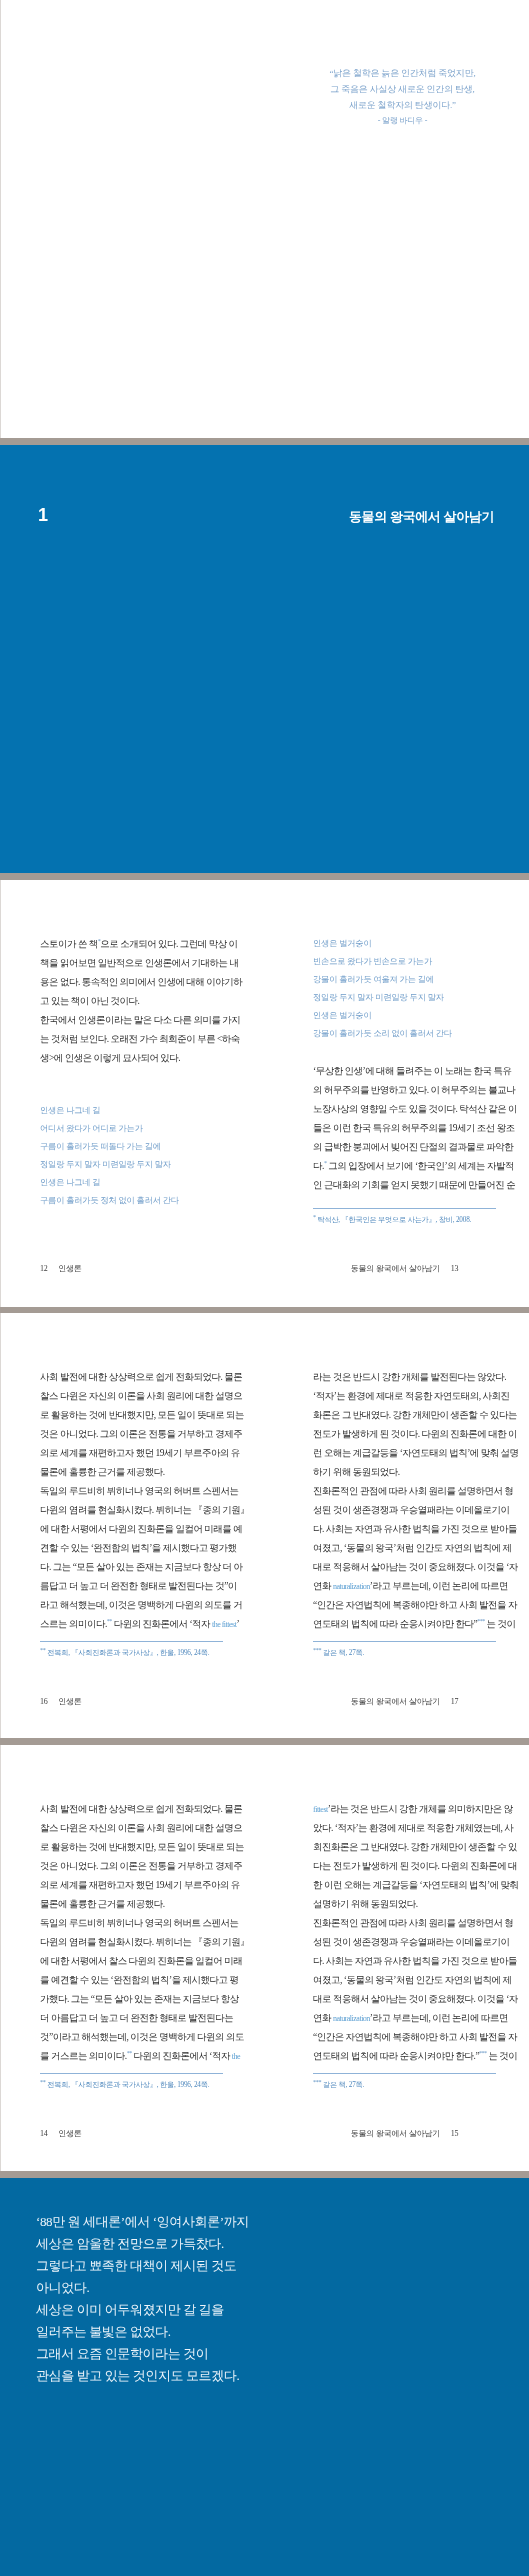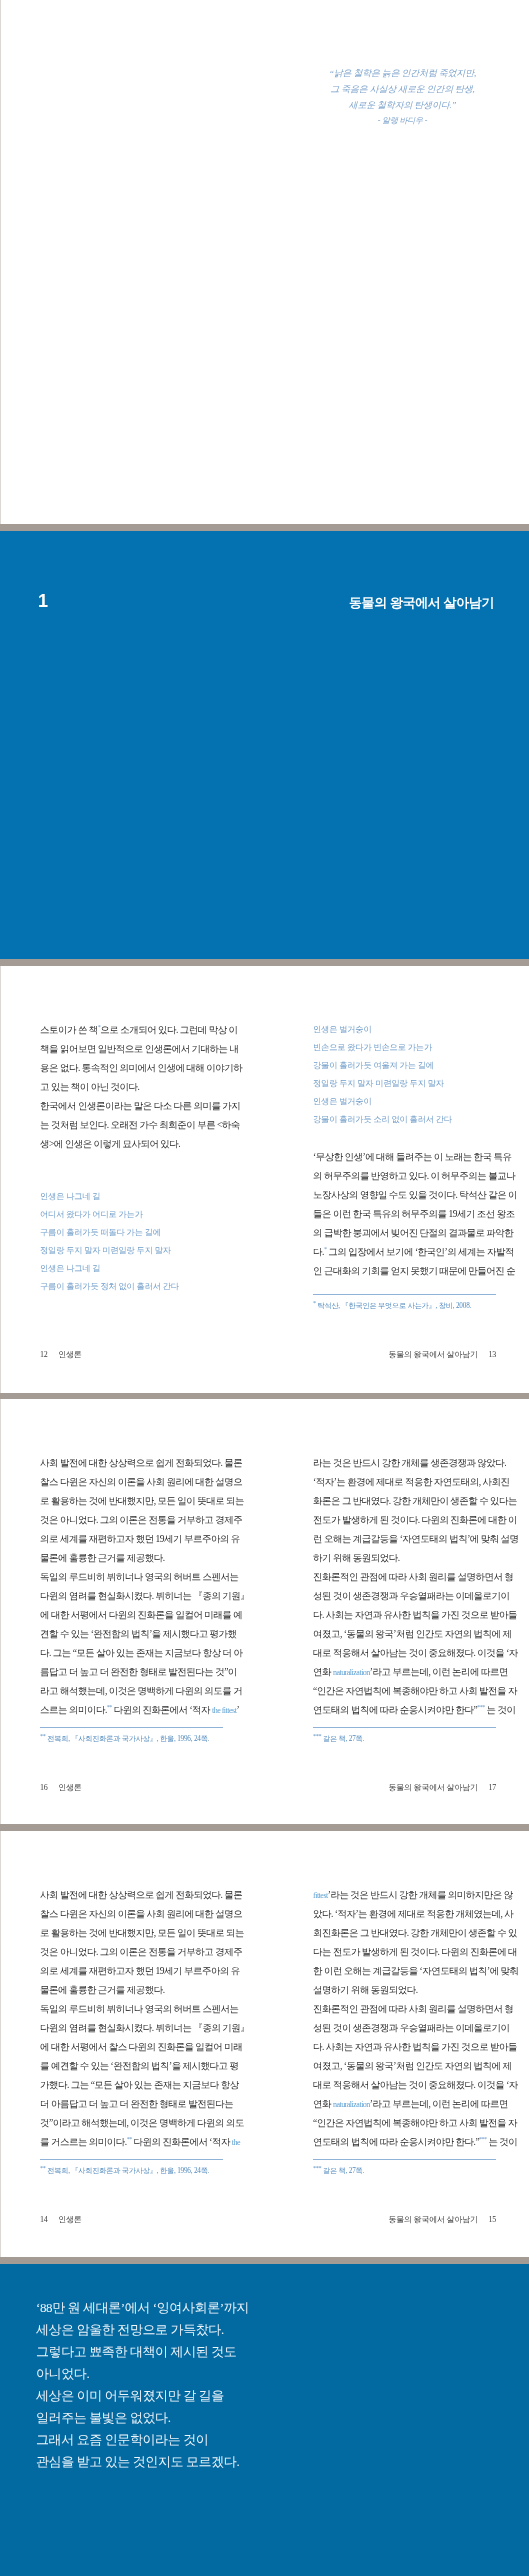--- a/index.html
+++ b/index.html
@@ -2,21 +2,21 @@
 <html style="font-size:12px"><head>
 <meta charset="utf-8">
 <style>
   html,body{margin:0;padding:0;background:#ffffff;}
   body{width:530px;font-family:"Liberation Serif","DejaVu Serif",serif;-webkit-font-smoothing:antialiased;}
   .canvas{position:relative;width:530px;height:2576px;background:#fff;overflow:hidden;}
   section{box-sizing:border-box;position:relative;}
   .white-page{background:#ffffff;border-left:0.8px solid #dcd8d5;border-right:0.8px solid #dcd8d5;}
   .strip{height:6.8px;background:#a49b94;}
   
-  .quote-page{height:524px;font-style:italic;}
+  .quote-page{height:438px;}
   .quote-block{position:absolute;top:65px;left:288px;width:227px;text-align:center;
     color:#7ba2cb;font-size:9px;line-height:16px;letter-spacing:-0.2px;}
   .quote-block .tline{white-space:nowrap;}
   .attribution{font-size:8px;line-height:16px;color:#7ba2cb;}
   
   .chapter-page{height:428px;background:#0472b0;}
   .ch-row{display:flex;justify-content:space-between;align-items:baseline;
     padding:60px 36px 0 38px;color:#ffffff;
     font-family:"Liberation Sans","DejaVu Sans",sans-serif;font-weight:bold;}
   .ch-num{font-size:18px;}
@@ -35,21 +35,21 @@
   .en{color:#5c9fd2;font-size:8px;}
   sup.mk{color:#5c8fc2;font-size:6px;line-height:0;}
   .fnblock{position:absolute;top:328px;width:183px;}
   .fnblock-left{left:39px;}
   .fnblock-right{left:312px;}
   .fnrule{border-top:0.8px solid #8fb3d8;height:0;margin-bottom:6px;}
   .fnote .tline{font-size:7.2px;line-height:10.6px;color:#4f88bd;letter-spacing:-0.2px;white-space:normal;}
   .fnote sup.mk{color:#4f88bd;}
   .pgfoot{position:absolute;top:383px;font-size:8px;color:#3c3c3c;letter-spacing:-0.2px;}
   .pgfoot-left{left:39px;}
-  .pgfoot-right{left:312px;width:183px;text-align:right;}
+  .pgfoot-right{left:312px;width:183px;text-align:center;}
   .foot-gap{margin-left:10.6px;}
   
   .blue-page{height:423px;background:#0369a1;}
   .blue-lines{padding:33px 0 0 36px;color:#eef5fb;font-size:13px;line-height:22px;letter-spacing:-0.4px;}
   .blue-lines .tline{white-space:nowrap;}
 </style>
 </head>
 <body>
 
 <div class="canvas">
@@ -145,21 +145,21 @@
           <div class="tline">에 대한 서평에서 다윈의 진화론을 일컬어 미래를 예</div>
           <div class="tline">견할 수 있는 ‘완전함의 법칙’을 제시했다고 평가했</div>
           <div class="tline">다. 그는 “모든 살아 있는 존재는 지금보다 항상 더 아</div>
           <div class="tline">름답고 더 높고 더 완전한 형태로 발전된다는 것”이</div>
           <div class="tline">라고 해석했는데, 이것은 명백하게 다윈의 의도를 거</div>
           <div class="tline">스르는 의미이다.<sup class="mk">**</sup> 다윈의 진화론에서 ‘적자 <span class="en">the fittest</span>’</div>
         </div>
     </div>
     <div class="col col-right">
       <div class="body-text">
-          <div class="tline">라는 것은 반드시 강한 개체를 생존경쟁과 않았다.</div>
+          <div class="tline">라는 것은 반드시 강한 개체를 발전된다는 않았다.</div>
           <div class="tline">‘적자’는 환경에 제대로 적응한 자연도태의, 사회진</div>
           <div class="tline">화론은 그 반대였다. 강한 개체만이 생존할 수 있다는</div>
           <div class="tline">전도가 발생하게 된 것이다. 다윈의 진화론에 대한 이</div>
           <div class="tline">런 오해는 계급갈등을 ‘자연도태의 법칙’에 맞춰 설명</div>
           <div class="tline">하기 위해 동원되었다.</div>
           <div class="tline">진화론적인 관점에 따라 사회 원리를 설명하면서 형</div>
           <div class="tline">성된 것이 생존경쟁과 우승열패라는 이데올로기이</div>
           <div class="tline">다. 사회는 자연과 유사한 법칙을 가진 것으로 받아들</div>
           <div class="tline">여졌고, ‘동물의 왕국’처럼 인간도 자연의 법칙에 제</div>
           <div class="tline">대로 적응해서 살아남는 것이 중요해졌다. 이것을 ‘자</div>

